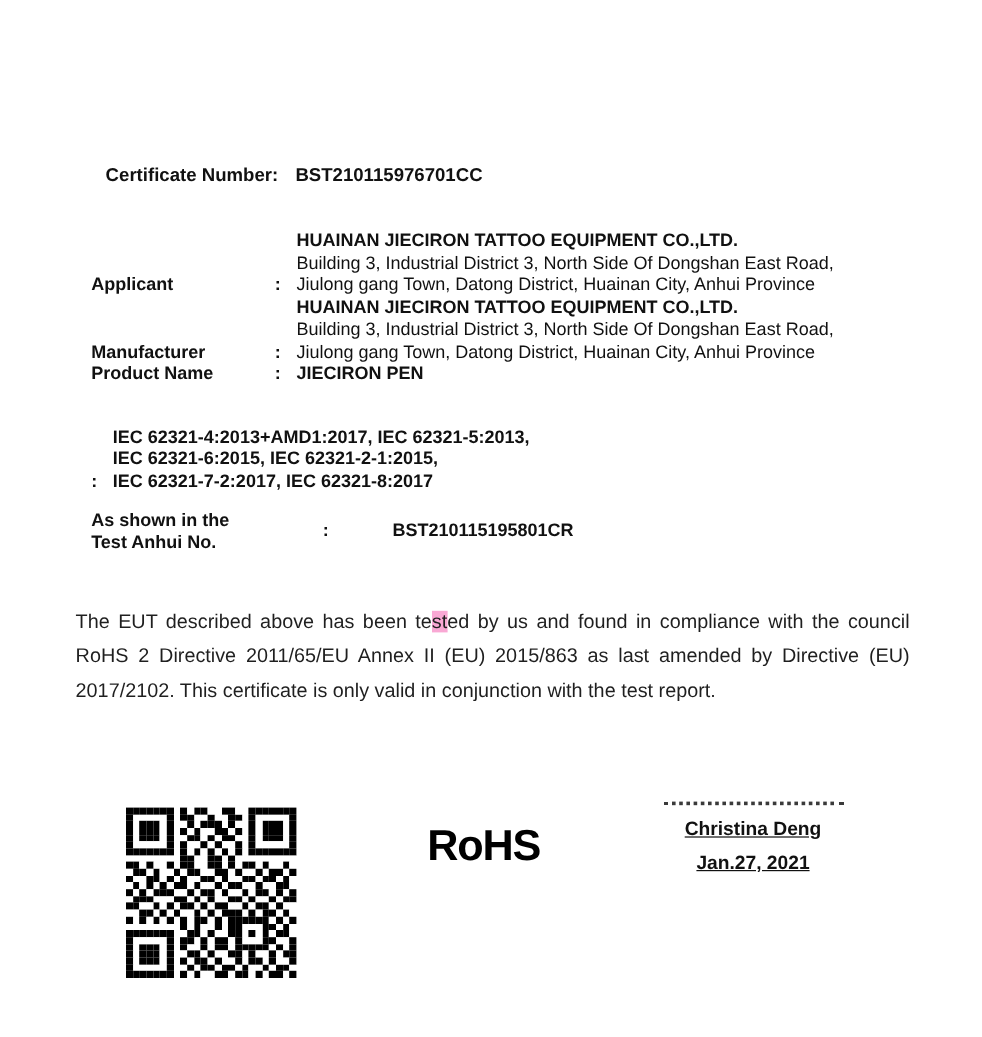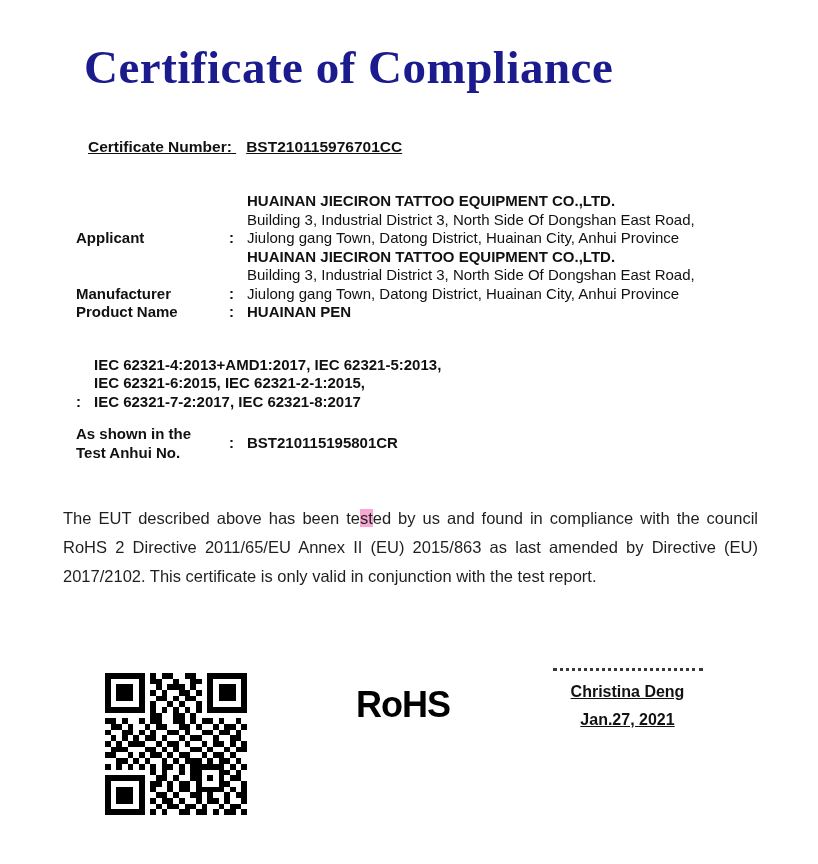--- a/index.html
+++ b/index.html
@@ -26,33 +26,32 @@
   }
 
   .b { font-weight: bold; }
 
   .cert-num {
     position: absolute;
     left: 88px; top: 138px;
     font-size: 15.5px;
     font-weight: bold;
     white-space: nowrap;
-    text-decoration: underline;
   }
   .cert-num .val { margin-left: 10px; }
 
   .info {
     position: absolute;
     left: 76px; top: 192px;
     width: 710px;
     font-size: 15px;
     line-height: 18.5px;
   }
   .row { display: flex; align-items: flex-end; }
-  .row.centered { align-items: center; }
+  .row.centered { align-items: center; gap: 40px; }
   .row .label { width: 153px; flex: 0 0 153px; font-weight: bold; }
   .row .colon { width: 14px; flex: 0 0 14px; font-weight: bold; }
   .row .value { padding-left: 4px; }
   .gap-lg { margin-top: 34px; }
   .gap-md { margin-top: 14px; }
 
   .statement {
     position: absolute;
     left: 63px; top: 504px;
     width: 695px;
@@ -97,21 +96,20 @@
     margin: 0 auto 12px auto;
     border-top: 3px dotted #3a3a3a;
   }
   .sig .line { font-weight: bold; margin-bottom: 11px; line-height: 17px; }
 </style>
 </head>
 <body>
 
 <div class="page">
 
-  <h1 class="title">Certificate of Compliance</h1>
 
   <div class="cert-num">
     <span>Certificate Number:</span>
     <span class="val">BST210115976701CC</span>
   </div>
 
   <div class="info">
 
     <div class="row">
       <div class="label">Applicant</div>
@@ -129,21 +127,21 @@
       <div class="value">
         <div class="b">HUAINAN JIECIRON TATTOO EQUIPMENT CO.,LTD.</div>
         <div>Building 3, Industrial District 3, North Side Of Dongshan East Road,</div>
         <div>Jiulong gang Town, Datong District, Huainan City, Anhui Province</div>
       </div>
     </div>
 
     <div class="row">
       <div class="label">Product Name</div>
       <div class="colon">:</div>
-      <div class="value b">HUAINAN PEN</div>
+      <div class="value b">JIECIRON PEN</div>
     </div>
 
     <div class="row gap-lg">
       <div class="colon">:</div>
       <div class="value b">
         <div>IEC 62321-4:2013+AMD1:2017, IEC 62321-5:2013,</div>
         <div>IEC 62321-6:2015, IEC 62321-2-1:2015,</div>
         <div>IEC 62321-7-2:2017, IEC 62321-8:2017</div>
       </div>
     </div>

